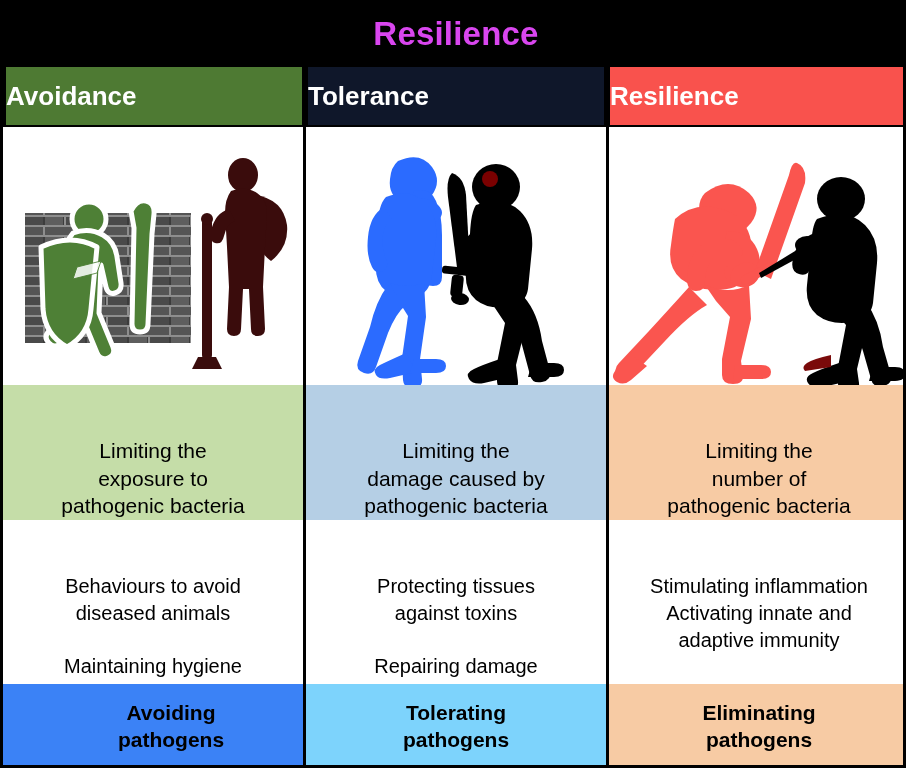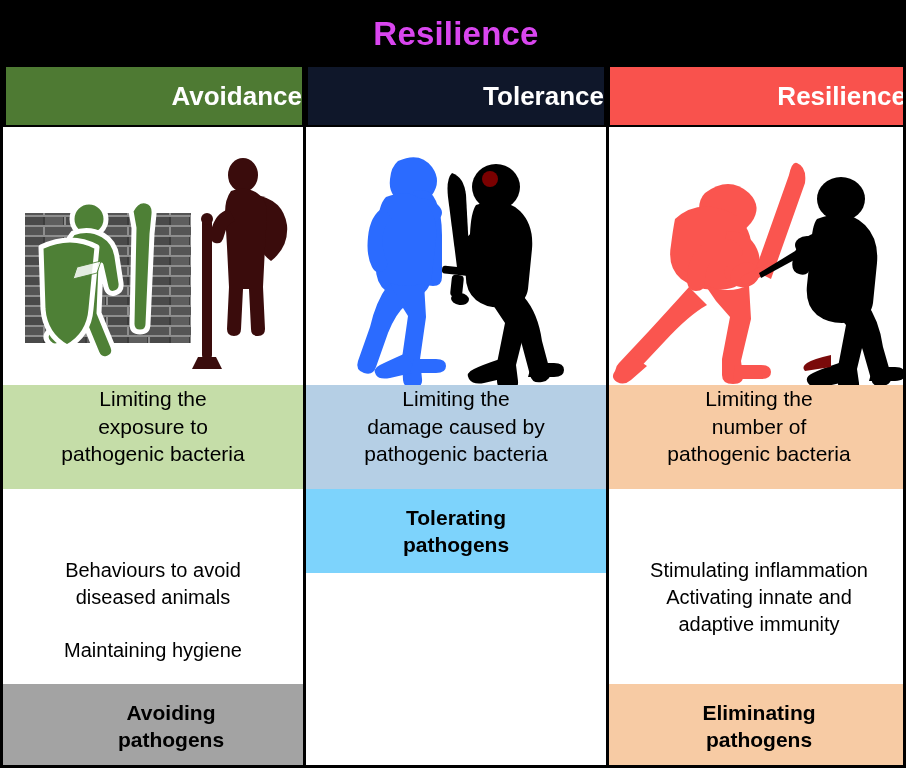--- a/index.html
+++ b/index.html
@@ -47,21 +47,21 @@
     top: 62px;
     width: 906px;
     height: 62px;
     display: flex;
     box-sizing: border-box;
   }
   .col-header {
     flex: 1 1 0;
     display: flex;
     align-items: center;
-    justify-content: flex-end;
+    justify-content: flex-start;
     box-sizing: border-box;
     border-left: 3px solid #000000;
     border-right: 3px solid #000000;
     border-top: 2px solid #000000;
     border-bottom: 2px solid #000000;
   }
   .col-header-text {
     color: #ffffff;
     font-size: 26px;
     font-weight: bold;
@@ -91,23 +91,23 @@
   .art-cell {
     height: 258px;
     position: relative;
     overflow: hidden;
     background: #ffffff;
   }
   .art-cell svg { display: block; }
 
   
   .statement-cell {
-    height: 104px;
-    display: flex;
-    align-items: flex-start;
+    height: 135px;
+    display: flex;
+    align-items: flex-end;
     justify-content: center;
     text-align: center;
     box-sizing: border-box;
   }
   .statement-text {
     font-size: 21px;
     line-height: 1.32;
     color: #000000;
     padding: 0 8px;
     white-space: pre-line;
@@ -233,21 +233,21 @@
 exposure to
 pathogenic bacteria</span>
       </div>
 
       <div class="examples-cell">
         <span class="example-item first">Behaviours to avoid
 diseased animals</span>
         <span class="example-item">Maintaining hygiene</span>
       </div>
 
-      <div class="summary-cell" style="background:#a3a3a3;padding-left:36px;">
+      <div class="summary-cell" style="background:#3b82f6;padding-left:36px;">
         <span class="summary-text">Avoiding
 pathogens</span>
       </div>
     </div>
 
     <div class="column divider-r">
 
       <div class="art-cell">
         <svg width="300" height="258" viewBox="0 0 300 258">
 
@@ -305,20 +305,25 @@
           </g>
         </svg>
       </div>
 
       <div class="statement-cell" style="background:#B5CFE5;">
         <span class="statement-text">Limiting the
 damage caused by
 pathogenic bacteria</span>
       </div>
 
+      <div class="examples-cell">
+        <span class="example-item first">Protecting tissues
+against toxins</span>
+        <span class="example-item">Repairing damage</span>
+      </div>
 
       <div class="summary-cell" style="background:#7dd3fc;">
         <span class="summary-text">Tolerating
 pathogens</span>
       </div>
     </div>
 
     <div class="column">
 
       <div class="art-cell">

